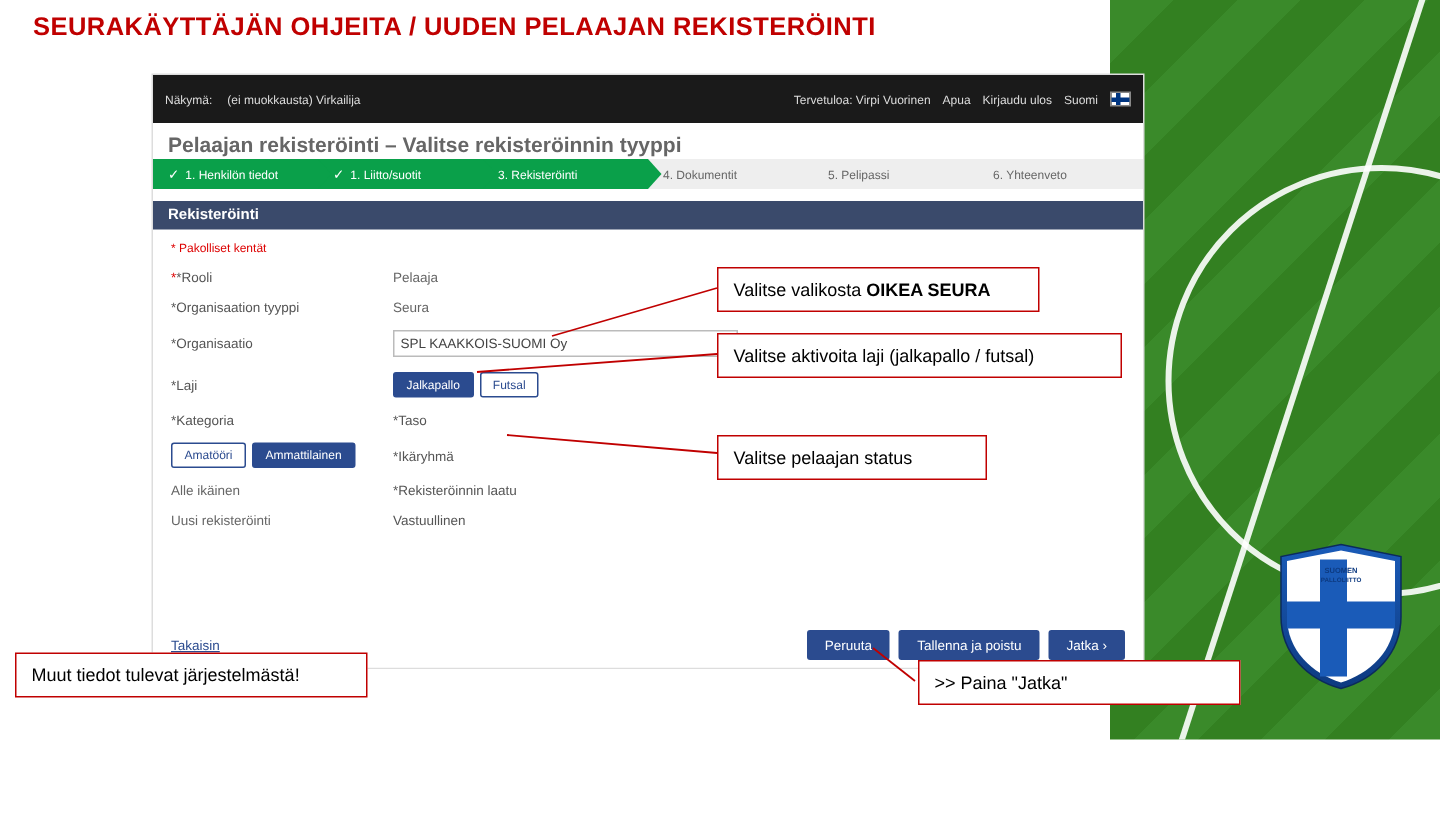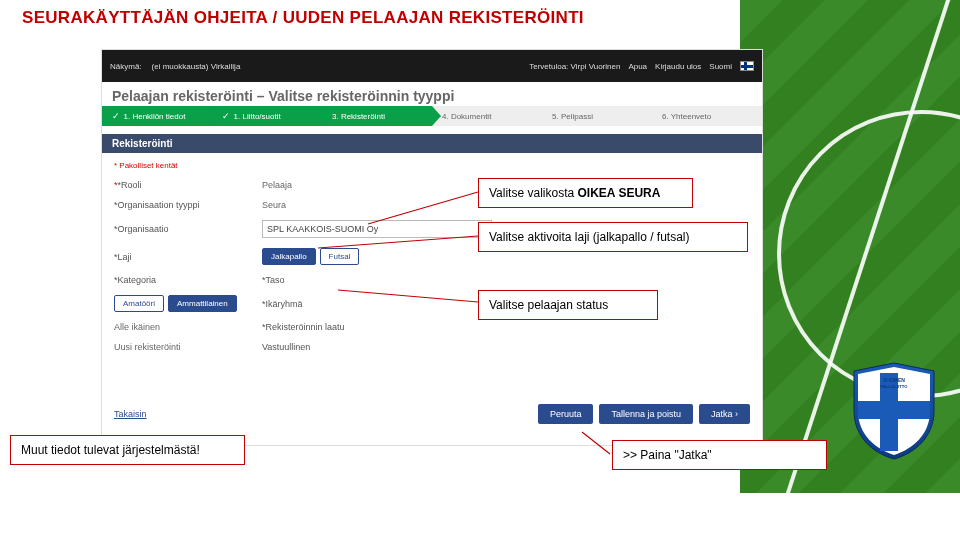--- a/index.html
+++ b/index.html
@@ -58,21 +58,21 @@
   .lbl .req { color:#d00; }
 
   .row2 { font-size:9px; color:#666; }
   .dropdown { width:230px; height:18px; border:1px solid #bbb; padding:0 4px; display:flex; align-items:center; justify-content:space-between; background:#fff; }
   .dropdown .caret { font-size:8px; color:#888; }
 
   .pillgroup { display:flex; gap:4px; }
   .pill { padding:3px 8px; border:1px solid #2b4b8f; background:#fff; color:#2b4b8f; font-size:8px; border-radius:2px; }
   .pill.sel { background:#2b4b8f; color:#fff;text-align:center; }
 
-  .actions { position:absolute; left:0; right:0; bottom:16px; height:30px; display:flex; align-items:center; gap:6px; padding:0 12px; justify-content:flex-end; background:#fff; }
+  .actions { position:absolute; left:0; right:0; bottom:0; height:30px; display:flex; align-items:center; gap:6px; padding:0 12px; justify-content:flex-end; background:#fff; }
   .actions .link { color:#2b4b8f; margin-right:auto; text-decoration:underline; font-size:9px; }
   .btn { padding:5px 12px; background:#2b4b8f; color:#fff; font-size:9px; border-radius:2px; }
   .btn.jatka::after { content:" ›"; }
 
   
   .callout { position:absolute; background:#fff; border:1.5px solid #c00000; padding:7px 10px; font-size:12px; color:#000; }
   .callout strong { font-weight:700; }
 
   
   .leaders { position:absolute; inset:0; pointer-events:none; }

